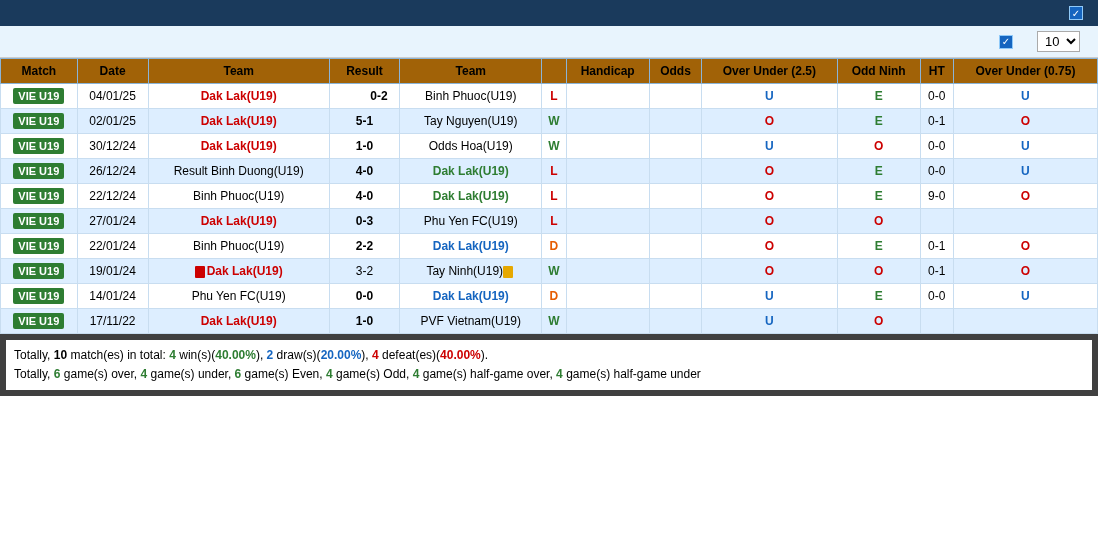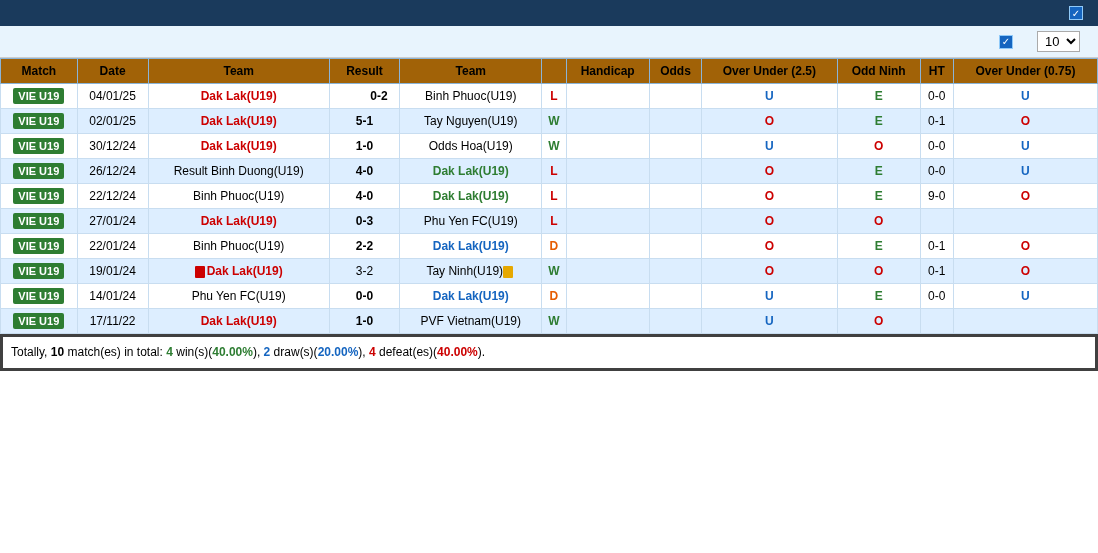--- a/index.html
+++ b/index.html
@@ -87,21 +87,21 @@
     .result-l { color: #cc0000; font-weight: bold; }
     .result-d { color: #e65c00; font-weight: bold; }
 
     .ou-u { color: #1565c0; font-weight: bold; }
     .ou-o { color: #cc0000; font-weight: bold; }
     .ou-e { color: #2e7d32; font-weight: bold; }
 
     
     .footer-stats {
       background: #fff;
-      border: 3px solid #404040;
+      border: 6px solid #404040;
       padding: 6px 8px;
       font-size: 12px;
       line-height: 1.6;
     }
     .stat-num { font-weight: bold; }
     .stat-green { color: #2e7d32; font-weight: bold; }
     .stat-blue { color: #1565c0; font-weight: bold; }
 
     .red-icon {
       display: inline-block;
@@ -309,14 +309,22 @@
       </tbody>
   </table>
 
   <div class="footer-stats">
     <div>
       Totally, <span class="stat-num">10</span> match(es) in total: 
       <span class="stat-green">4</span> win(s)(<span class="stat-green">40.00%</span>), 
       <span class="stat-blue">2</span> draw(s)(<span class="stat-blue">20.00%</span>), 
       <span style="color:#cc0000;font-weight:bold;">4</span> defeat(es)(<span style="color:#cc0000;font-weight:bold;">40.00%</span>).
     </div>
+    <div>
+      Totally, <span class="stat-green">6</span> game(s) over, 
+      <span class="stat-green">4</span> game(s) under, 
+      <span class="stat-green">6</span> game(s) Even, 
+      <span class="stat-green">4</span> game(s) Odd, 
+      <span class="stat-green">4</span> game(s) half-game over, 
+      <span class="stat-green">4</span> game(s) half-game under
+    </div>
   </div>
 </div>
 
 </body></html>

